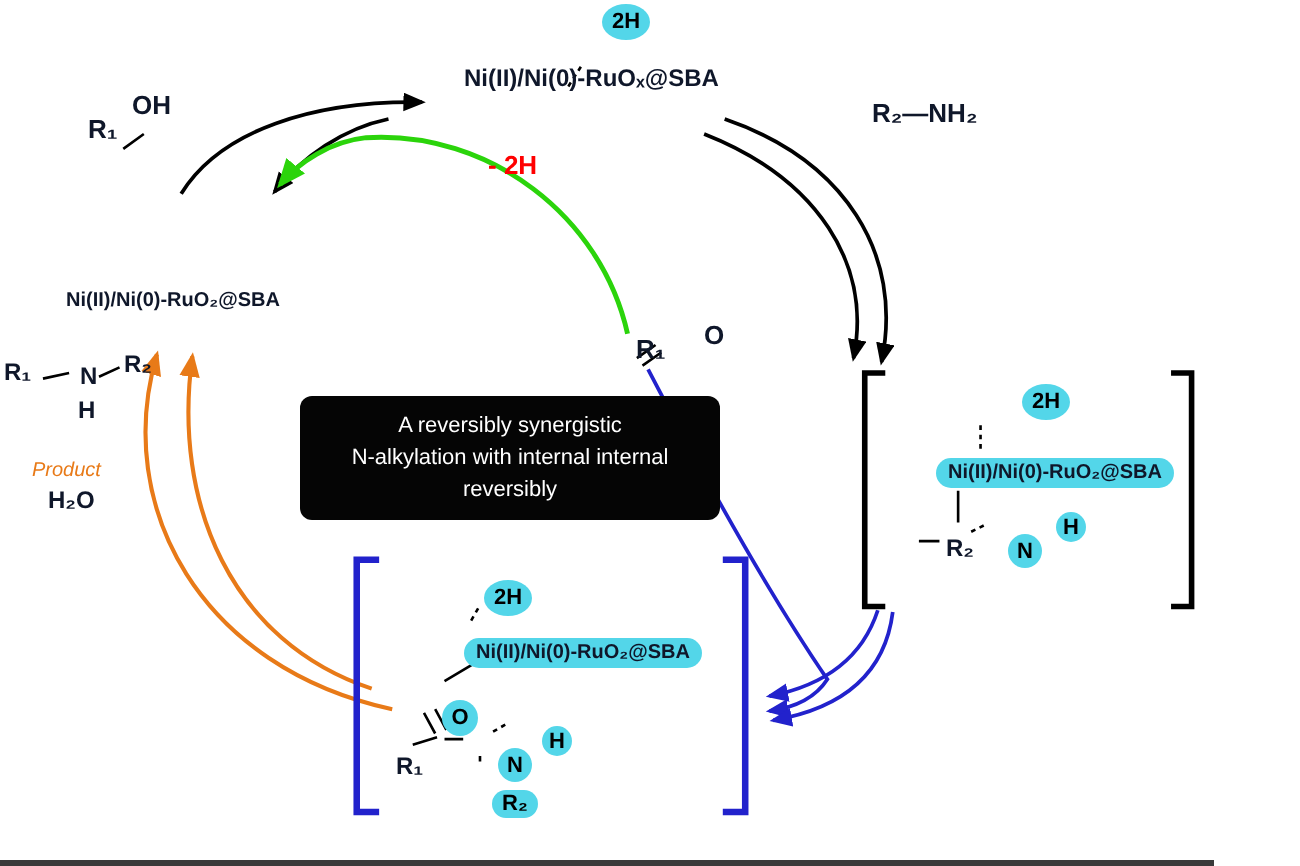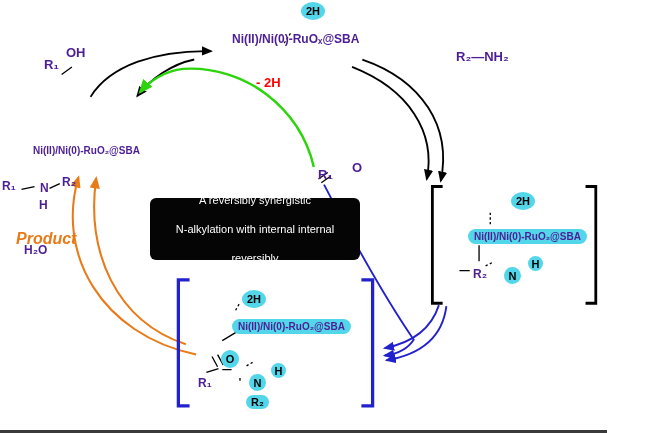--- a/index.html
+++ b/index.html
@@ -1,32 +1,32 @@
 <!DOCTYPE html>
 <html style="--cyan: #53D6E9; --green: #2BD40B; --orange: #E87A18; --red: #FF0000; --blue: #2222CC; --ink: #000000;"><head>
 <meta charset="utf-8">
 <style>
   * { margin:0; padding:0; box-sizing:border-box; }
   body { font-family:"Liberation Sans", sans-serif; background:#ffffff; }
   :root { --cyan:#53D6E9; --green:#2BD40B; --orange:#E87A18; --red:#FF0000; --blue:#2222CC; --ink:#000000; }
   .canvas { position:relative; width:607px; height:433px; background:#fff; overflow:hidden; border-bottom:3px solid #3a3a3a; }
   .layer { position:absolute; left:0; top:0; width:100%; height:100%; }
-  .txt { position:absolute; white-space:nowrap; color:#4c1d95; line-height:1.1; }
+  .txt { position:absolute; white-space:nowrap; color:#0f172a; line-height:1.1; }
   .formula { font-size:12px; font-weight:bold; }
   .formula-lg { font-size:13px; font-weight:bold; }
   .cat { font-size:10px; font-weight:bold; }
   .cat-top { font-size:12px; font-weight:bold; }
   .badge { position:absolute; background:var(--cyan); border-radius:50%; font-weight:bold; font-size:11px; padding:3px 5px; color:#000; }
   .hl { background:var(--cyan); border-radius:8px; padding:2px 6px; }
   .atom { position:absolute; background:var(--cyan); border-radius:50%; display:flex; align-items:center; justify-content:center; font-size:11px; font-weight:bold; color:#000; }
   .pill { position:absolute; background:var(--cyan); border-radius:8px; padding:1px 5px; font-size:11px; font-weight:bold; color:#000; }
   .red-label { color:var(--red); }
-  .product-label { color:var(--orange); font-style:italic; font-weight:bold; font-size:16px; }
+  .product-label { color:var(--orange); font-style:italic; font-weight:normal; font-size:10px; }
   .center-box { position:absolute; left:150px; top:198px; width:210px; height:62px; background:#050505; color:#fff;
-    border-radius:6px; display:flex; flex-direction:column; align-items:center; justify-content:center; gap:17px;
+    border-radius:6px; display:flex; flex-direction:column; align-items:center; justify-content:center; gap:4px;
     font-size:11px; text-align:center; }
   .stroke-black { stroke:var(--ink); fill:none; }
   .stroke-green { stroke:var(--green); fill:none; }
   .stroke-orange { stroke:var(--orange); fill:none; }
   .stroke-blue { stroke:var(--blue); fill:none; }
   .fill-black { fill:var(--ink); } .fill-green { fill:var(--green); }
   .fill-orange { fill:var(--orange); } .fill-blue { fill:var(--blue); }
 </style>
 </head>
 <body>
@@ -70,23 +70,23 @@
              M 234,381 L 221,385 M 238,382 L 248,382 M 257,391 L 257,394" class="stroke-black" stroke-width="1.4"></path>
 
     <path d="M 311,22 L 304,33 M 525,214 L 525,228 M 256,312 L 252,319 M 520,271 L 528,267 M 264,378 L 271,374" class="stroke-black" stroke-width="1.4" stroke-dasharray="2.5 2.5"></path>
   </svg>
 
   <div class="badge" style="left:301px;top:2px;">2H</div>
   <div class="txt cat-top" style="left:232px;top:33px;">Ni(II)/Ni(0)-RuOₓ@SBA</div>
 
   <div class="txt formula-lg" style="left:44px;top:58px;">R₁</div>
   <div class="txt formula-lg" style="left:66px;top:46px;">OH</div>
-  <div class="txt formula-lg" style="left:456px;top:50px;">R₂—NH₂</div>
+  <div class="txt formula-lg" style="left:436px;top:50px;">R₂—NH₂</div>
 
-  <div class="txt formula-lg red-label" style="left:244px;top:76px;margin-left:12px;">- 2H</div>
+  <div class="txt formula-lg red-label" style="left:244px;top:76px;">- 2H</div>
 
   <div class="txt cat" style="left:33px;top:145px;">Ni(II)/Ni(0)-RuO₂@SBA</div>
 
   <div class="txt formula" style="left:2px;top:180px;">R₁</div>
   <div class="txt formula" style="left:40px;top:182px;">N</div>
   <div class="txt formula" style="left:62px;top:176px;">R₂</div>
   <div class="txt formula" style="left:39px;top:199px;">H</div>
   <div class="txt product-label" style="left:16px;top:230px;">Product</div>
   <div class="txt formula" style="left:24px;top:244px;">H₂O</div>
 

